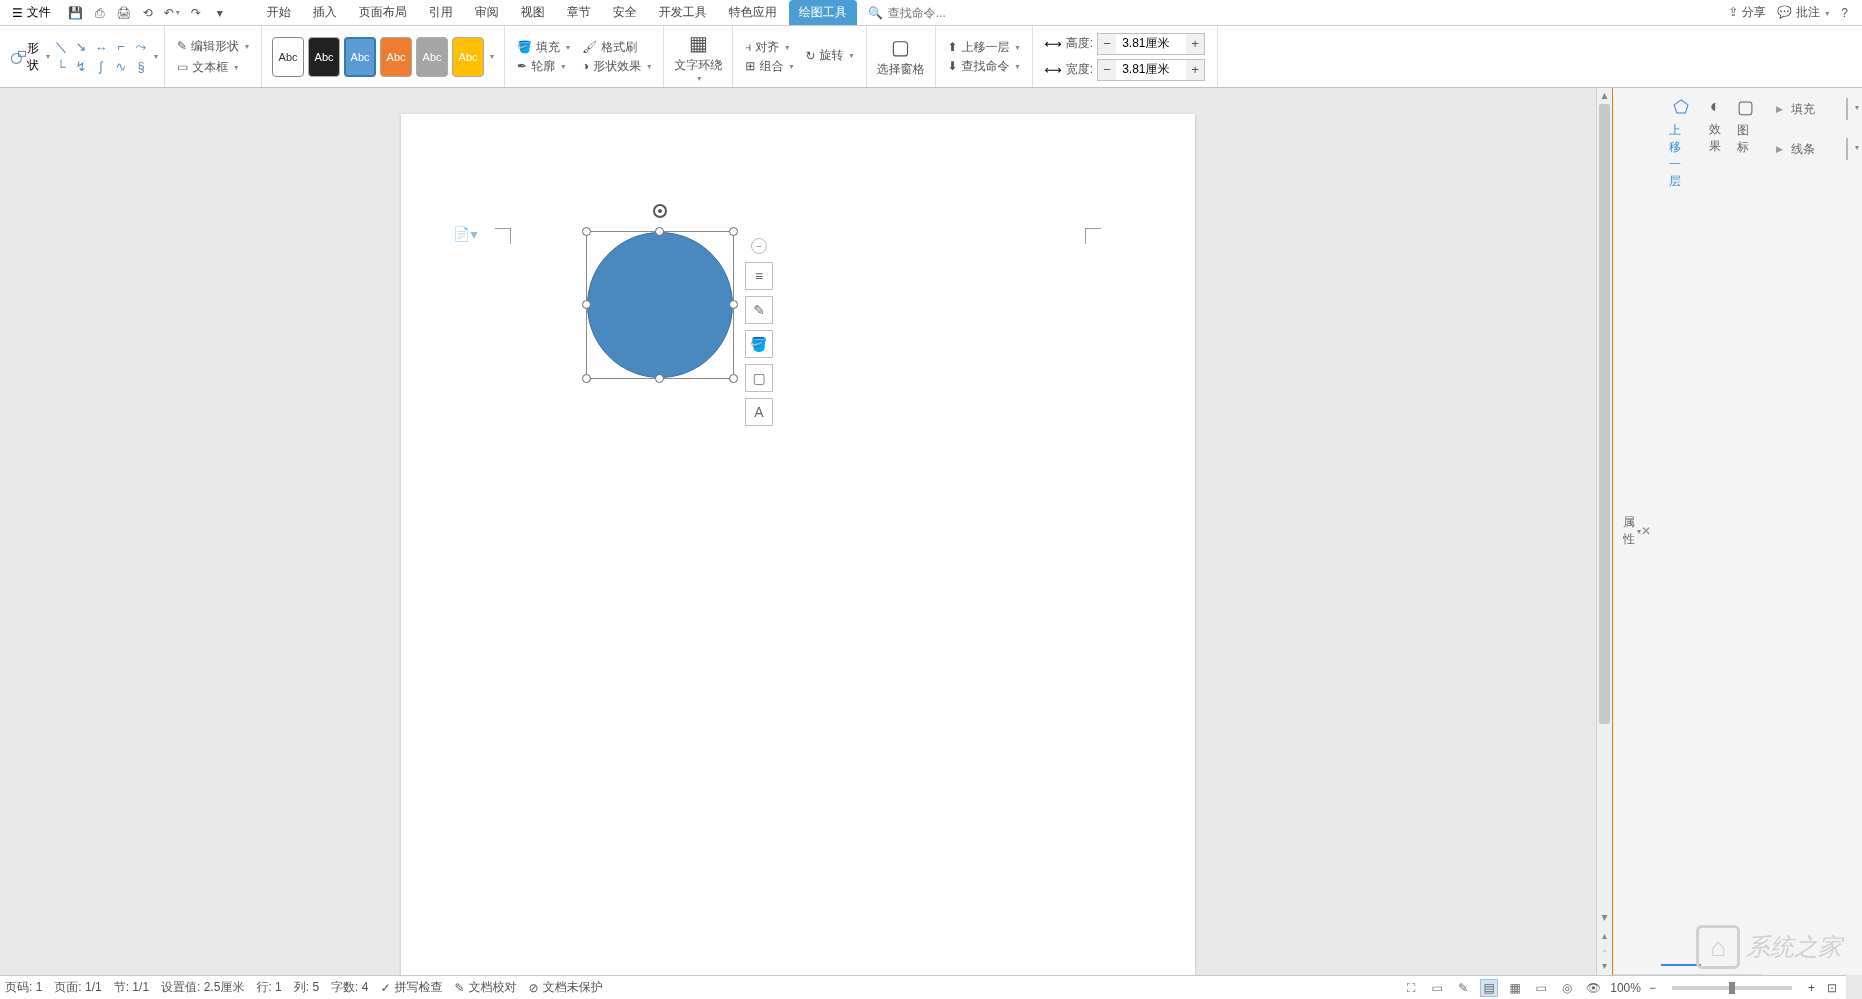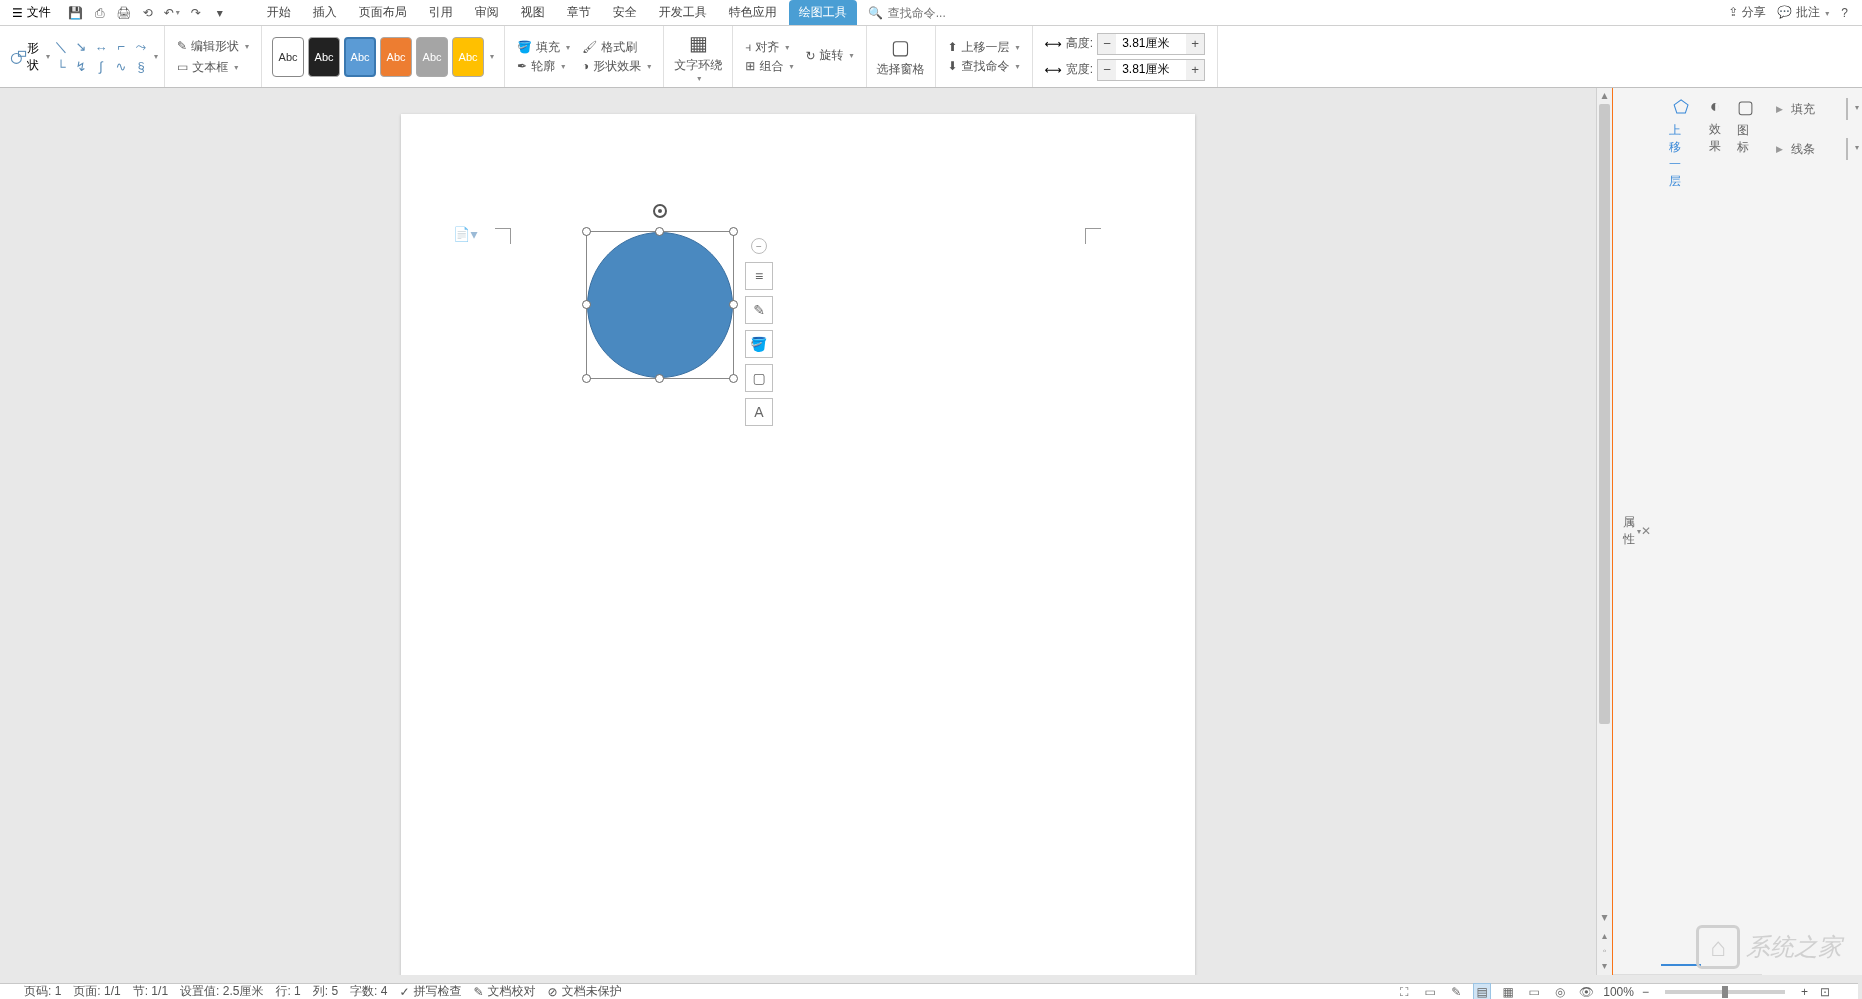--- a/index.html
+++ b/index.html
@@ -93,21 +93,21 @@
     .prop-row { display:flex; align-items:center;}
     .prop-row .lbl { color:#666; flex:0 0 70px; display:flex; align-items:center; gap:4px;}
     .prop-row .arrow-r { color:#999; font-size:9px; margin-right:4px;}
     .color-cell { flex:1; height:22px; background:#5b9bd5; border:1px solid #bbb; position:relative;}
     .color-cell .dd{position:absolute; right:-12px; top:4px;}
     .line-cell { flex:1; height:22px; background:#fff; border:1px solid #bbb; display:flex; align-items:center; justify-content:center; position:relative;}
     .line-cell .line{height:2px; width:80%; background:#5b9bd5;}
     .line-cell .dd{position:absolute; right:-12px; top:4px;}
     
     
-    .status-bar { position:absolute; bottom:0; left:0; right:4px; height:16px; background:#fff; border-top:1px solid #c8c8c8; display:flex; align-items:center; padding:0 24px; font-size:12px; color:#555;}
+    .status-bar { position:absolute; bottom:0; left:0; right:16px; height:24px; background:#fff; border-top:1px solid #c8c8c8; display:flex; align-items:center; padding:0 5px; font-size:12px; color:#555;}
     .status-bar .grp { display:flex; align-items:center; gap:4px; margin-right:12px; cursor:pointer;}
     .status-right { margin-left:auto; display:flex; align-items:center; gap:8px;}
     .status-right .vbtn { width:18px; height:18px; display:flex; align-items:center; justify-content:center; color:#666; cursor:pointer;}
     .status-right .vbtn.active { background:#d0e4f5; border:1px solid #9bc4e4;}
     .zoom-slider { width:120px; height:4px; background:#d0d0d0; position:relative; margin:0 8px;}
     .zoom-slider .knob { position:absolute; top:-4px; left:50%; width:6px; height:12px; background:#888; margin-left:-3px; cursor:pointer;}
     
     
     .watermark { position:absolute; right:20px; bottom:30px; display:flex; align-items:center; gap:6px; color:#d0d0d0; font-size:24px; font-style:italic; pointer-events:none;}
     .watermark .wlogo { width:44px; height:44px; border:3px solid #d0d0d0; border-radius:6px; display:flex; align-items:center; justify-content:center; font-size:26px;}

